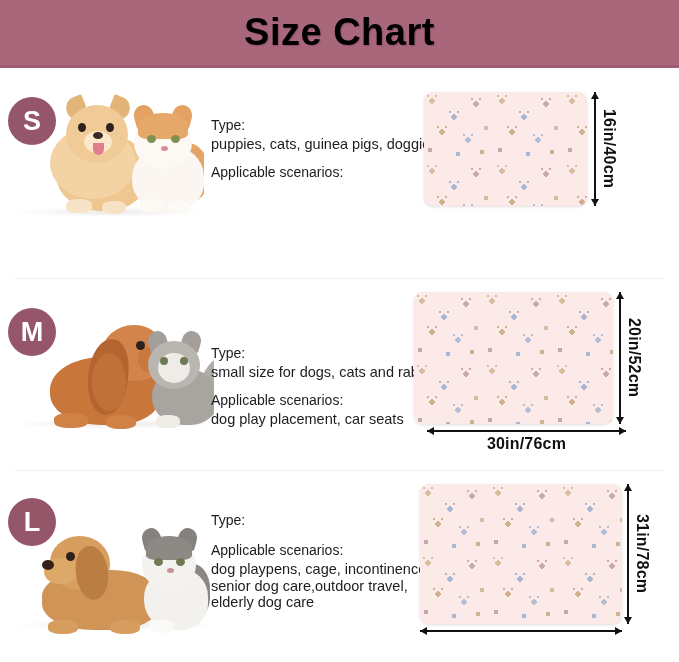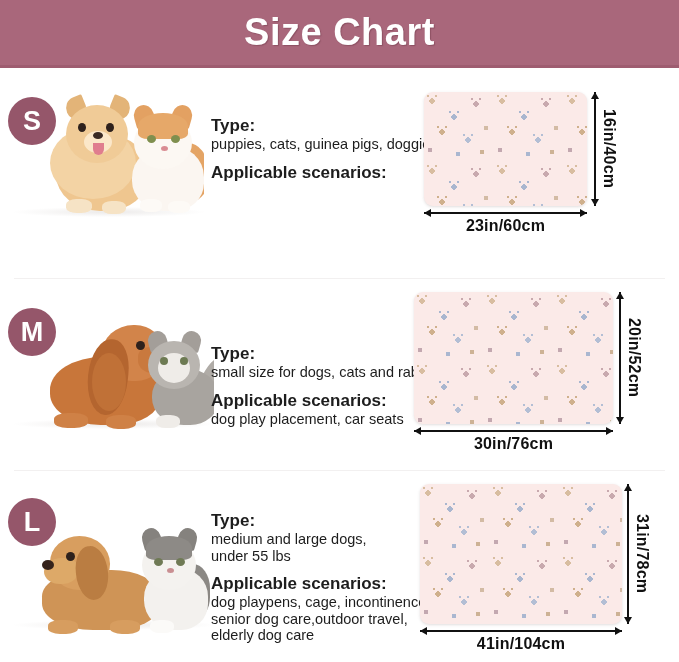--- a/index.html
+++ b/index.html
@@ -12,21 +12,21 @@
   #page { position: relative; width: 679px; height: 662px; background:#fff; }
 
   
   .header {
     position: absolute; left:0; top:0; width:679px; height:68px;
     background: #a9677b;
     border-bottom: 3px solid #9e5c70;
     display:flex; align-items:center; justify-content:center;
   }
   .header-title {
-    color:#ffffff; font-size:38px; font-weight:bold; letter-spacing:0.5px;
+    color:#000000; font-size:38px; font-weight:bold; letter-spacing:0.5px;
     text-shadow: 1px 1px 1px rgba(90,40,55,.35);
   }
 
   
   .row { position:absolute; left:0; width:679px; }
   #row-s { top:75px;  height:190px; }
   #row-m { top:283px; height:190px; }
   #row-l { top:478px; height:184px; }
   .divider {
     position:absolute; left:14px; width:651px; height:1px;
@@ -131,21 +131,21 @@
   .tx-eye-l{ left:140px; top:56px; width:9px; height:8px; background:#6f7a55; border-radius:50%; }
   .tx-eye-r{ left:162px; top:56px; width:9px; height:8px; background:#6f7a55; border-radius:50%; }
   .tx-nose { left:153px; top:66px; width:7px; height:5px; background:#c98f92; border-radius:50%; }
   .tx-paw  { left:136px; top:118px; width:24px; height:13px; background:#fbfaf8; border-radius:40%; }
 
   
   .txt { position:absolute; color:#1d1d1d; }
   #row-s .txt { left:211px; top:40px; }
   #row-m .txt { left:211px; top:60px; }
   #row-l .txt { left:211px; top:32px; }
-  .lbl { font-size:17px; font-weight:bold; line-height:21px; }
+  .lbl { font-size:14px; font-weight:normal; line-height:21px; }
   .val { font-size:14.5px; line-height:16.5px; white-space:pre-line; }
   .gap { height:9px; }
 
   
   .pad-wrap { position:absolute; }
   #row-s .pad-wrap { left:424px; top:17px; }
   #row-m .pad-wrap { left:414px; top:9px; }
   #row-l .pad-wrap { left:420px; top:6px; }
 
   .pad {
@@ -215,21 +215,21 @@
     margin-top:3px; letter-spacing:0.2px;
   }
 
   #row-s .dim-v { left:594px; top:17px; height:114px; }
   #row-s .dim-v .line { height:114px; }
   #row-s .dim-h { left:424px; top:137px; width:163px; }
   #row-s .dim-h .line { width:163px; }
 
   #row-m .dim-v { left:619px; top:9px; height:132px; }
   #row-m .dim-v .line { height:132px; }
-  #row-m .dim-h { left:414px; top:147px; width:199px; }
+  #row-m .dim-h { left:427px; top:147px; width:199px; }
   #row-m .dim-h .line { width:199px; }
 
   #row-l .dim-v { left:627px; top:6px; height:140px; }
   #row-l .dim-v .line { height:140px; }
   #row-l .dim-h { left:420px; top:152px; width:202px; }
   #row-l .dim-h .line { width:202px; }
 </style>
 </head>
 <body>
 
@@ -281,24 +281,20 @@
     </div>
 
     <div class="pad-wrap">
       <div class="pad" id="pad-s"></div>
     </div>
 
     <div class="dim-v">
       <div class="line"></div>
       <div class="cap">16in/40cm</div>
     </div>
-    <div class="dim-h">
-      <div class="line"></div>
-      <div class="cap">23in/60cm</div>
-    </div>
   </div>
 
   <div class="row" id="row-m">
     <div class="badge">M</div>
 
     <div class="photo">
       <div class="floor"></div>
       <div class="an ck-body"></div>
       <div class="an ck-leg1"></div>
       <div class="an ck-leg2"></div>
@@ -363,36 +359,33 @@
       <div class="an tx-ear-r"></div>
       <div class="an tx-head"></div>
       <div class="an tx-cap"></div>
       <div class="an tx-eye-l"></div>
       <div class="an tx-eye-r"></div>
       <div class="an tx-nose"></div>
     </div>
 
     <div class="txt">
       <div class="lbl">Type:</div>
-      <div class="val">medium and large dogs,
-under 55 lbs</div>
       <div class="gap"></div>
       <div class="lbl">Applicable scenarios:</div>
       <div class="val">dog playpens, cage, incontinence,
 senior dog care,outdoor travel,
 elderly dog care</div>
     </div>
 
     <div class="pad-wrap">
       <div class="pad" id="pad-l"></div>
     </div>
 
     <div class="dim-v">
       <div class="line"></div>
       <div class="cap">31in/78cm</div>
     </div>
     <div class="dim-h">
       <div class="line"></div>
-      <div class="cap">41in/104cm</div>
     </div>
   </div>
 
 </div>
 
 </body></html>

